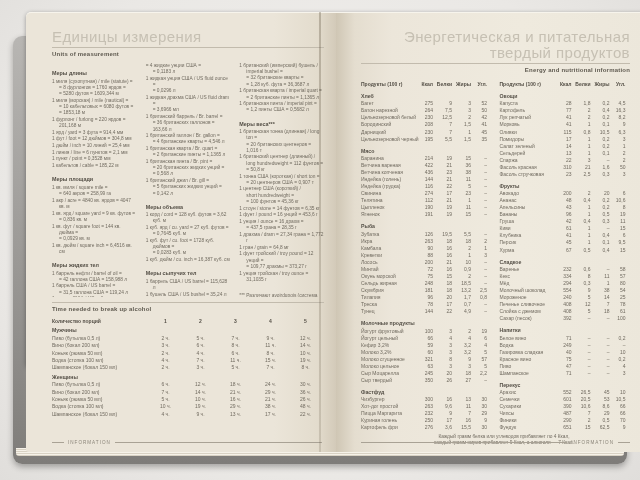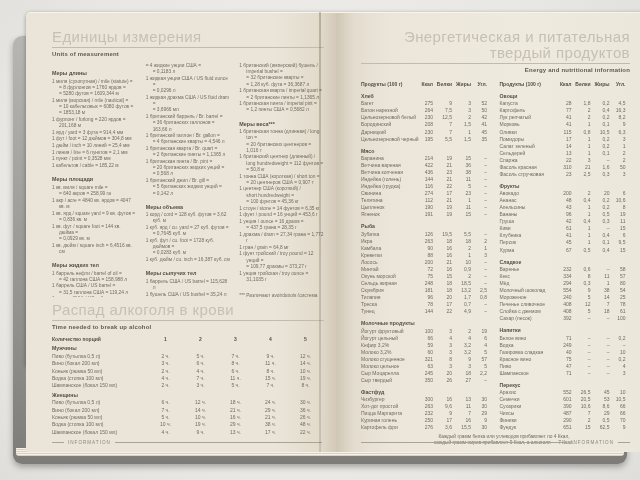--- a/index.html
+++ b/index.html
@@ -182,21 +182,20 @@
                 <div class="uitem">1 драхма / dram = 27,34 грана = 1,772 г</div>
                 <div class="uitem">1 гран / grain = 64,8 мг</div>
                 <div class="uitem">1 фунт тройский / troy pound = 12 унций =
 = 109,77 драхмы = 373,27 г</div>
                 <div class="uitem">1 унция тройская / troy ounce = 31,1035 г</div>
                 <div class="unote">*** Различают avoirdupois (система мер веса, используемая для всех товаров, кроме благородных металлов, драгоценных камней и лекарств) и troy (тройская система мер для благородных металлов, драгоценных камней и лекарств).</div>
               </div>
             </div>
 
           <div class="alc-block">
-            <div class="sheet-title">Распад алкоголя в крови</div>
             <div class="rule"></div>
             <div class="eng">Time needed to break up alcohol</div>
             <div id="alcohol-table">
                 <div class="alc-row alc-header">
                   <div class="lbl">Количество порций</div>
                   <div class="num">1</div>
                   <div class="num">2</div>
                   <div class="num">3</div>
                   <div class="num">4</div>
                   <div class="num">5</div>

